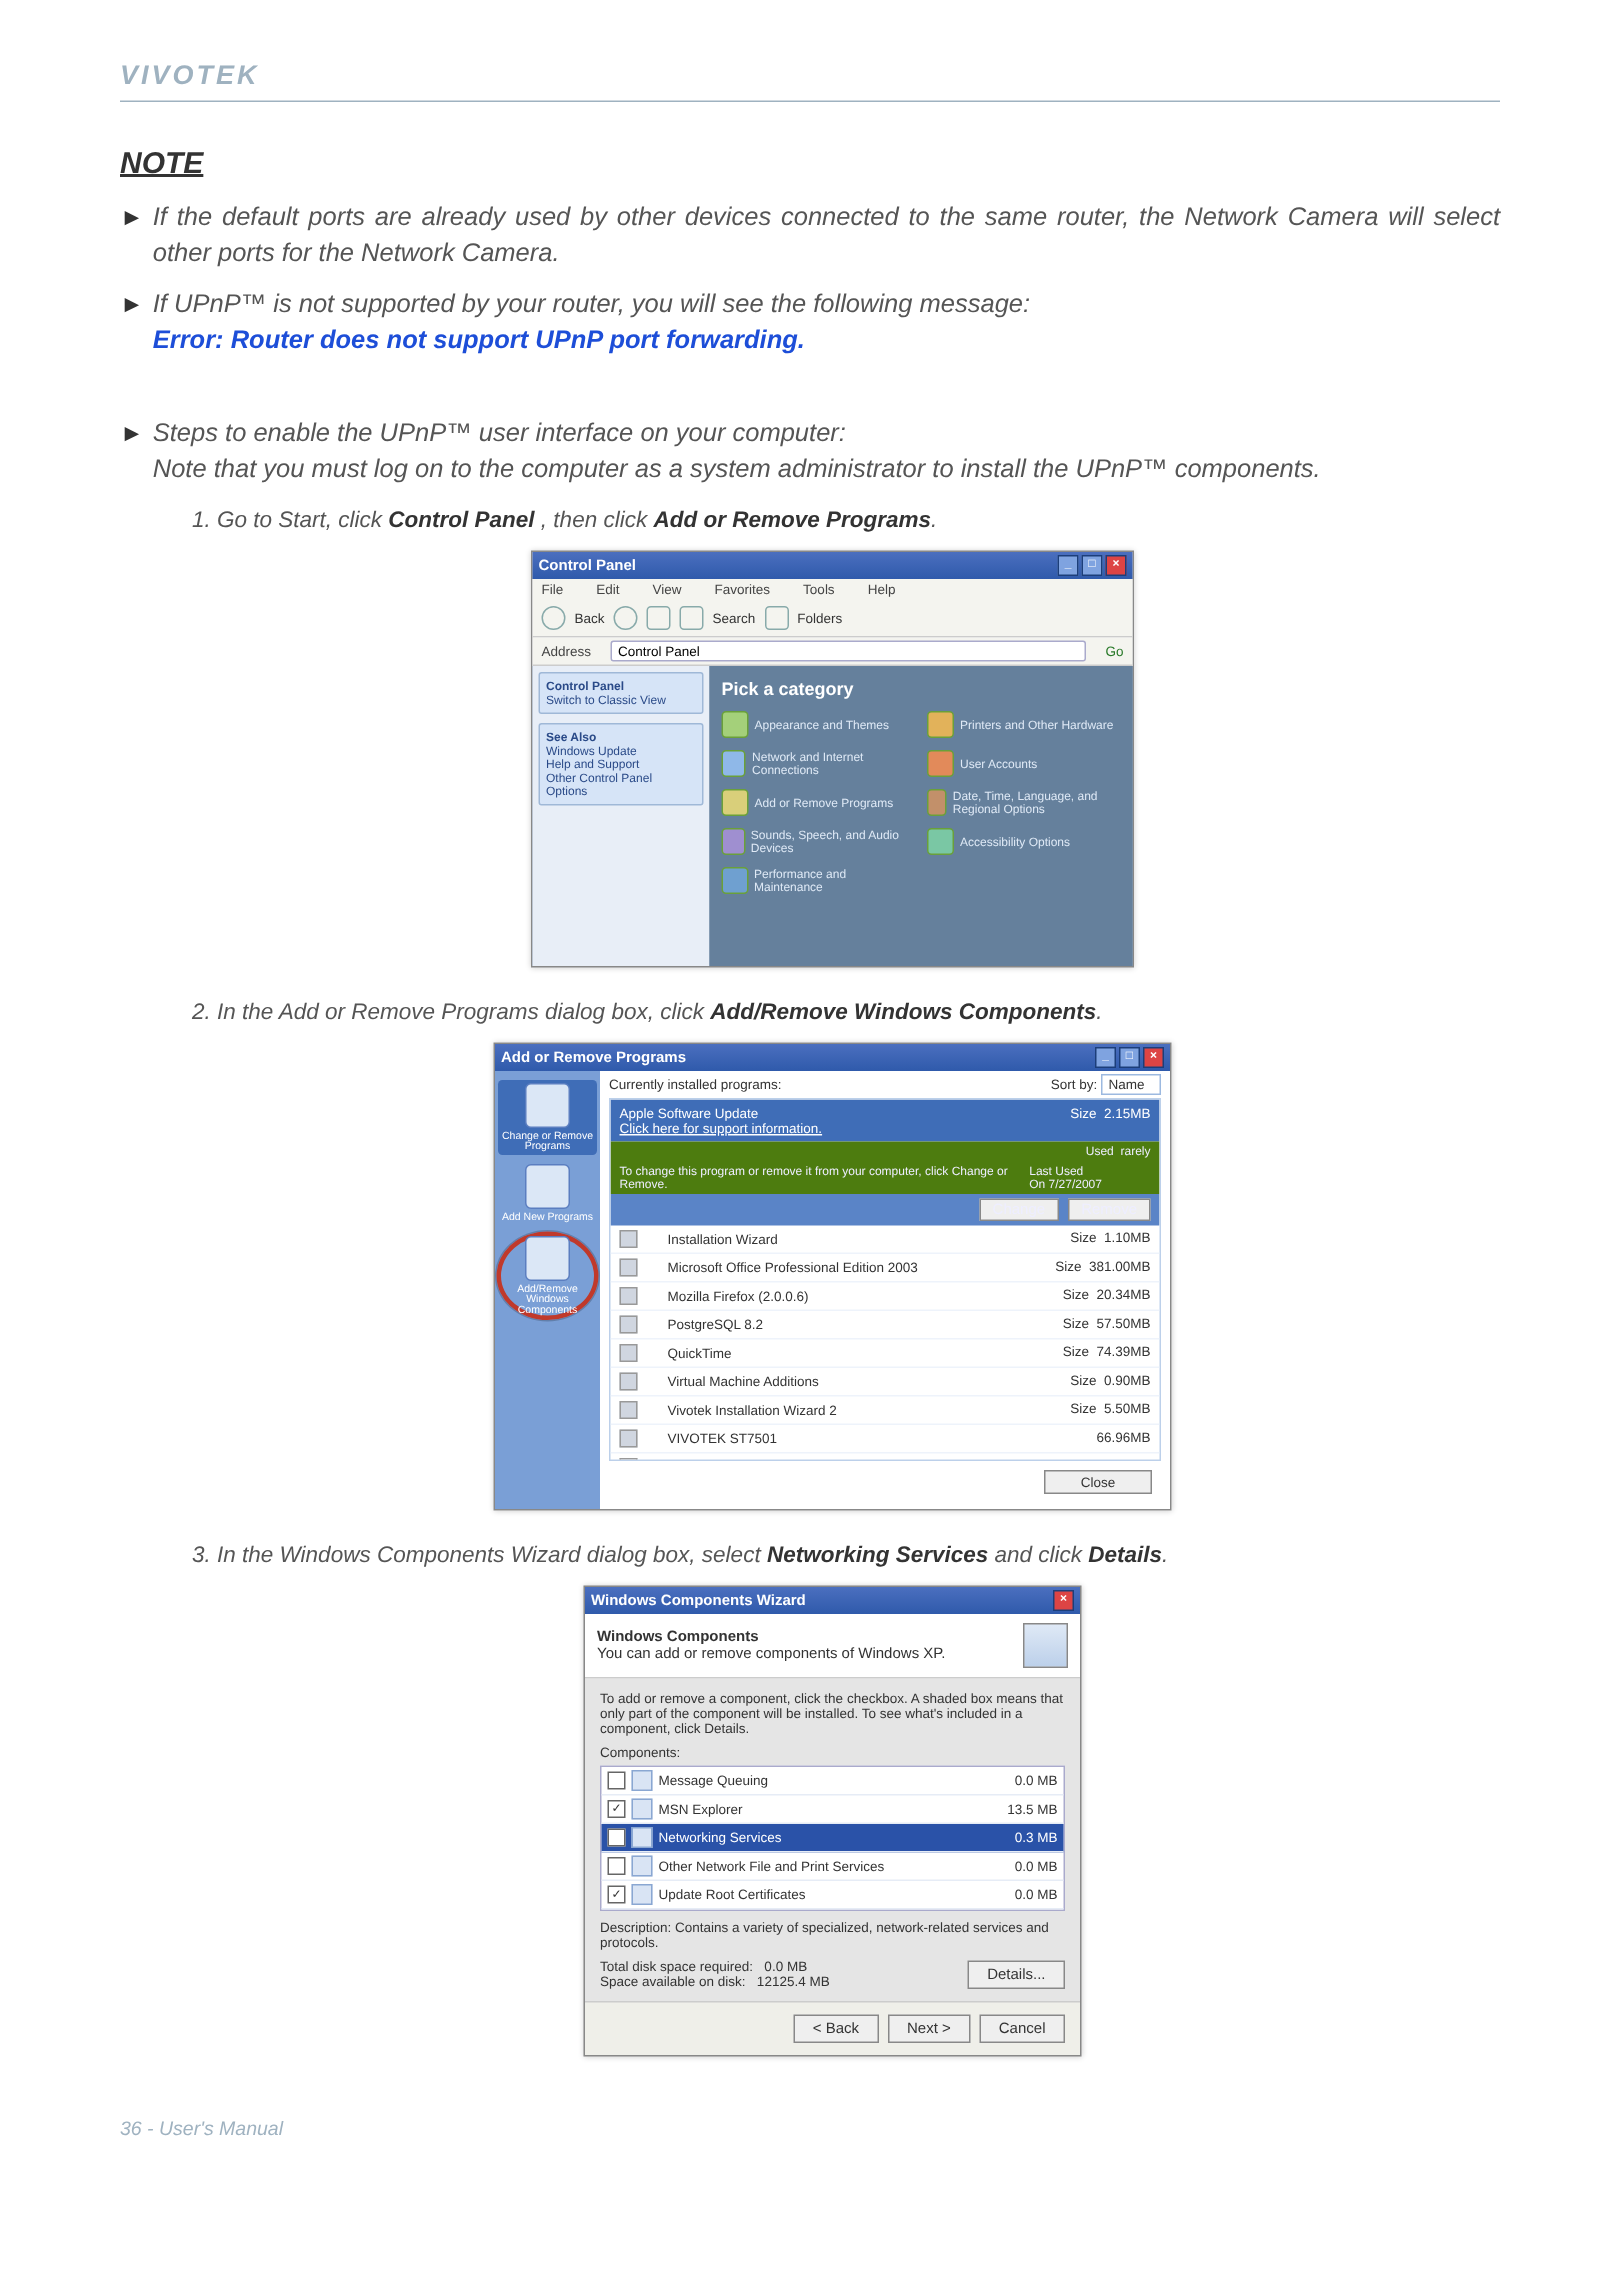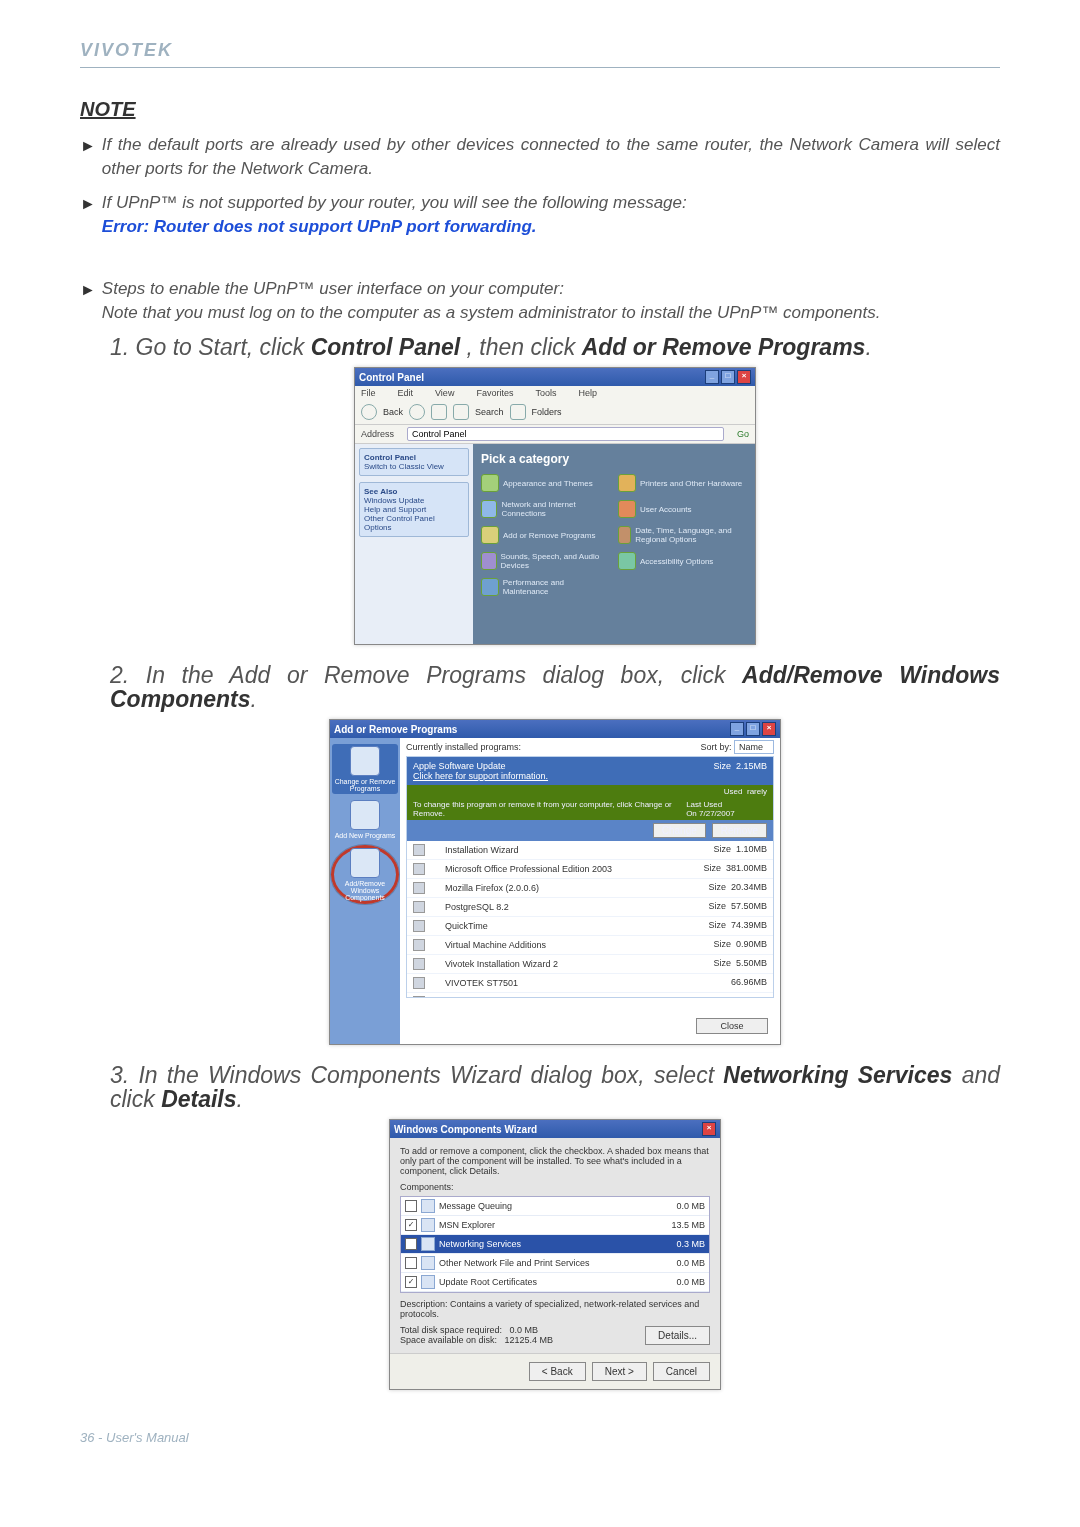--- a/index.html
+++ b/index.html
@@ -6,21 +6,21 @@
   .page{width:1080px;min-height:1527px;margin:0 auto;position:relative;background:#fff}
   .content{padding:40px 80px 0 80px}
   .brand{color:#9fb2c0;font-style:italic;font-weight:bold;letter-spacing:2px;font-size:18px}
   .hr{border:0;border-top:1px solid #9fb2c0;margin:6px 0 30px 0}
   .note-title{font-weight:bold;font-style:italic;text-decoration:underline;font-size:20px;margin:24px 0 12px 0}
   .bullet-row{display:flex;gap:6px;margin:10px 0;align-items:flex-start}
   .bullet{font-size:16px;line-height:22px;margin-top:2px}
   .bullet-text{font-size:17px;line-height:24px;font-style:italic;color:#555;text-align:justify}
   .bullet-text .strong{font-weight:bold;font-style:italic;color:#1d4ed8}
   .sublist{margin:6px 0 20px 30px}
-  .sub-item{font-style:italic;color:#555;font-size:23px;line-height:24px;text-align:justify;margin:6px 0}
+  .sub-item{font-style:italic;color:#555;font-size:15px;line-height:24px;text-align:justify;margin:6px 18px}
   .sub-item .strong{font-weight:bold;font-style:italic;color:#333}
   .shot-wrap{display:flex;justify-content:center;margin:8px 0 18px 0}
   
   .shot{border:1px solid #888;background:#e9ebf0;font-size:9px;color:#333;box-shadow:0 0 4px rgba(0,0,0,.2)}
   .win-titlebar{display:flex;align-items:center;justify-content:space-between;background:linear-gradient(#4b6fbf,#2f5aab);color:#fff;padding:2px 4px;font-size:10px;font-weight:bold}
   .win-btns{display:flex;gap:2px}
   .wbtn{width:12px;height:12px;border:1px solid #1c3e7a;background:#d44;font-size:8px;line-height:10px;text-align:center;color:#fff}
   .wbtn.min{background:#7fa3e0}
   .wbtn.max{background:#7fa3e0}
   
@@ -48,21 +48,21 @@
   .circle-mark{border:3px solid #c0392b;border-radius:50%;box-shadow:0 0 0 1px rgba(0,0,0,.2)}
   .arp-main{flex:1;padding:4px 6px}
   .arp-top{display:flex;justify-content:space-between;align-items:center;font-size:9px;margin-bottom:4px}
   .arp-sel{border:1px solid #9cb9e0;background:#fff;padding:1px 10px 1px 4px;font-size:9px}
   .arp-list{border:1px solid #bcd0ea;max-height:240px;overflow:hidden}
   .arp-row{display:flex;justify-content:space-between;padding:3px 6px;font-size:9px;border-bottom:1px solid #eef3fb}
   .arp-row .name{display:flex;align-items:center;gap:20px}
   .arp-row .ico{width:10px;height:10px;background:#d0d6e0;border:1px solid #999}
   .arp-hl{background:#3f6db7;color:#fff;display:block;padding:4px 6px;font-size:9px}
   .arp-sub{background:#4d7c0f;color:#eef;padding:2px 6px;font-size:8px;display:flex;justify-content:flex-end}
-  .arp-btn{border:1px solid #888;background:#efefef;padding:2px 10px;font-size:9px;margin:20px 6px 6px auto;display:block;width:50px;text-align:center}
+  .arp-btn{border:1px solid #888;background:#efefef;padding:2px 10px;font-size:9px;margin:6px 6px 6px auto;display:block;width:50px;text-align:center}
   
   .wiz{width:330px;background:#e5e5e5}
   .wiz-head{display:flex;justify-content:space-between;align-items:center;padding:6px 8px;border-bottom:1px solid #ccc;background:#fff}
   .wiz-head-left{font-size:10px}
   .wiz-head-left b{display:block}
   .wiz-ic{width:28px;height:28px;border:1px solid #888;background:#e4ecf7 linear-gradient(#dfe9f6,#bcd0ea)}
   .wiz-body{padding:8px 10px;font-size:9px;color:#333}
   .wiz-list{border:1px solid #aac;background:#fff;margin-top:4px}
   .wiz-row{display:flex;align-items:center;justify-content:space-between;padding:2px 4px;border-bottom:1px solid #e6ecf6;font-size:9px}
   .wiz-row.sel{background:#2a52a8;color:#fff}
@@ -345,20 +345,27 @@
       </div>
 
       <div class="shot-wrap">
         <div class="shot wiz">
           <div class="win-titlebar">
             <span>Windows Components Wizard</span>
             <span class="win-btns">
                 <span class="wbtn">×</span>
               </span>
           </div>
+          <div class="wiz-head">
+            <div class="wiz-head-left">
+              <b>Windows Components</b>
+              <span>You can add or remove components of Windows XP.</span>
+            </div>
+            <div class="wiz-ic"></div>
+          </div>
           <div class="wiz-body">
             <div>To add or remove a component, click the checkbox. A shaded box means that only part of the component will be installed. To see what's included in a component, click Details.</div>
             <div style="margin-top:6px">Components:</div>
             <div class="wiz-list">
               <div class="wiz-row">
                 <span class="l">
                     <span class="chk"></span>
                     <span class="wiz-ico-sm"></span>
                     <span>Message Queuing</span>
                   </span>

